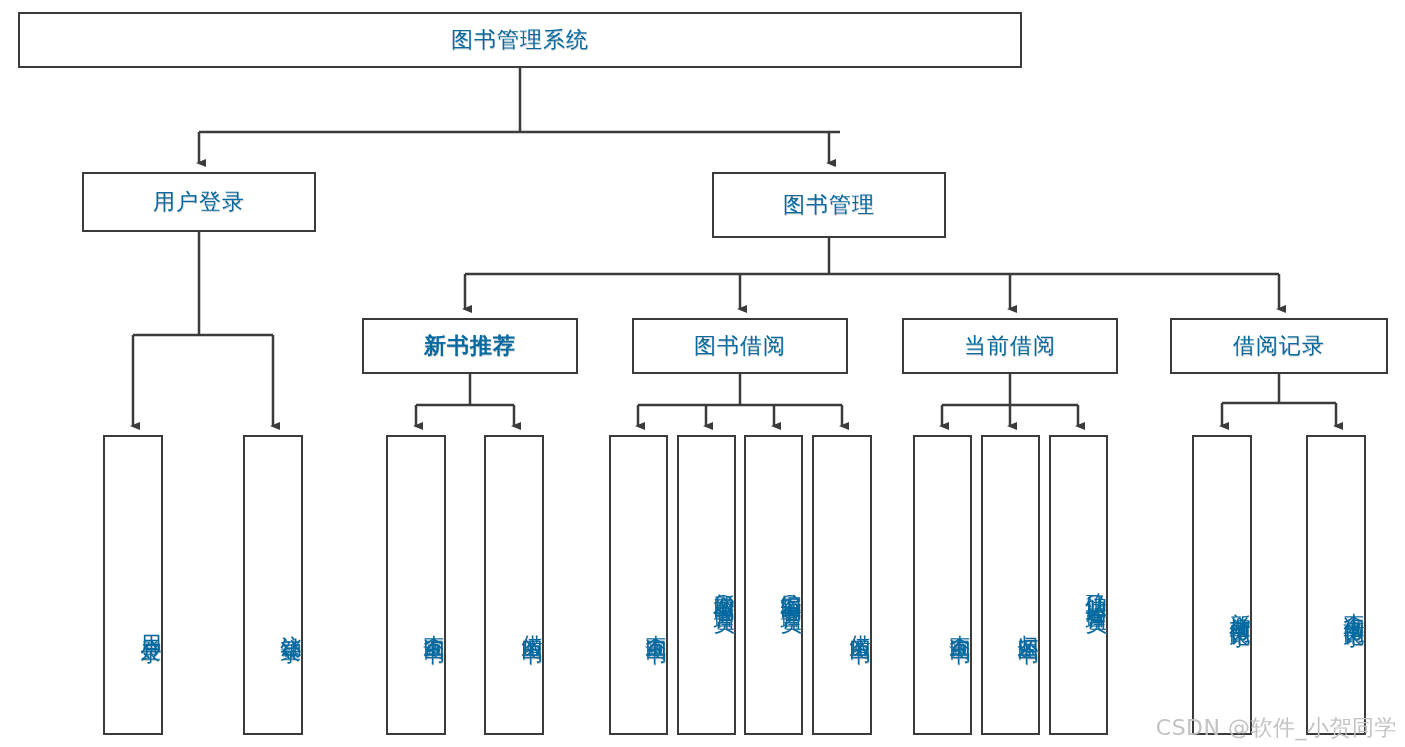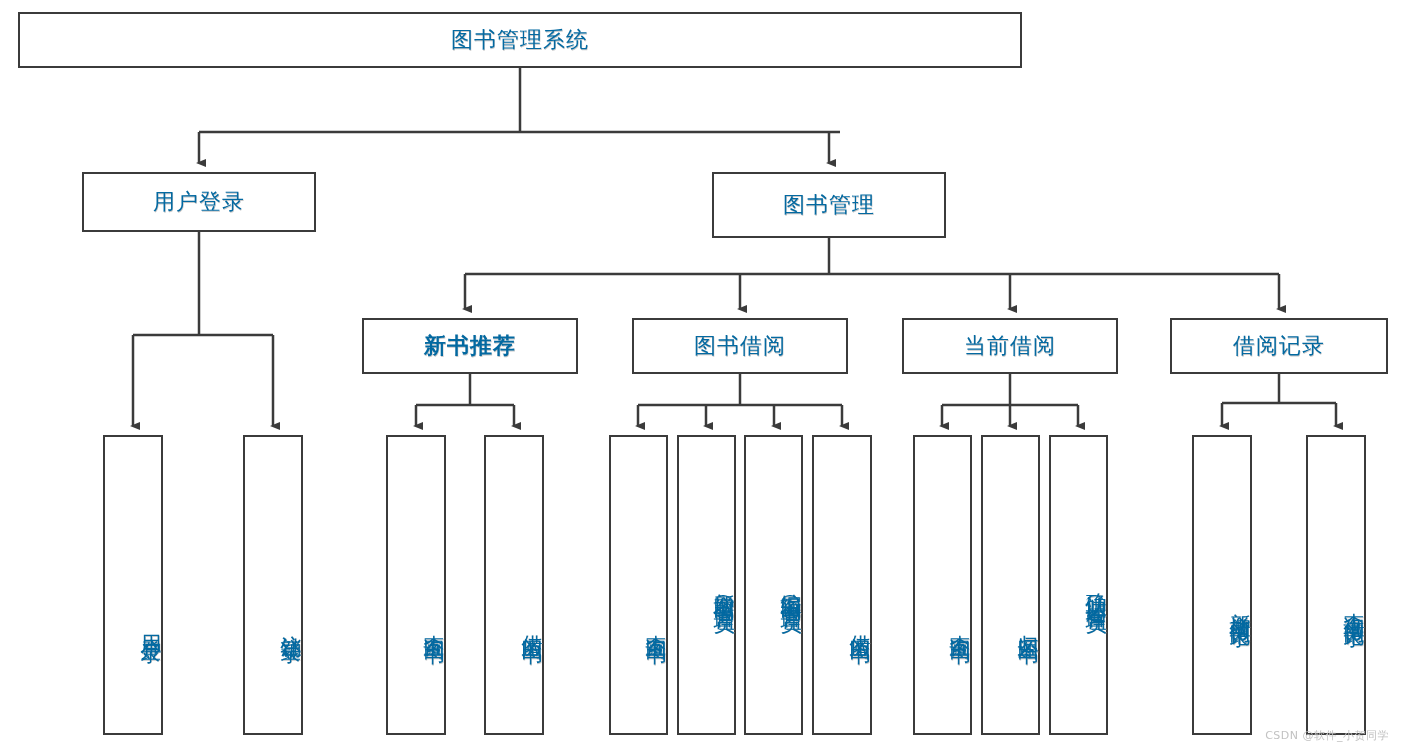--- a/index.html
+++ b/index.html
@@ -52,23 +52,23 @@
     line-height: 1;
   }
   .node.vert.topalign {
     padding-top: 8px;
   }
   .node .label {
     display: block;
   }
   .watermark {
     position: absolute;
-    right: 16px;
+    right: 8px;
     bottom: 4px;
-    font-size: 11px;
+    font-size: 22px;
     color: #c2c2c2;
     letter-spacing: 0.5px;
     white-space: nowrap;
     user-select: none;
   }
 </style>
 </head>
 <body>
 
 <div id="canvas">

